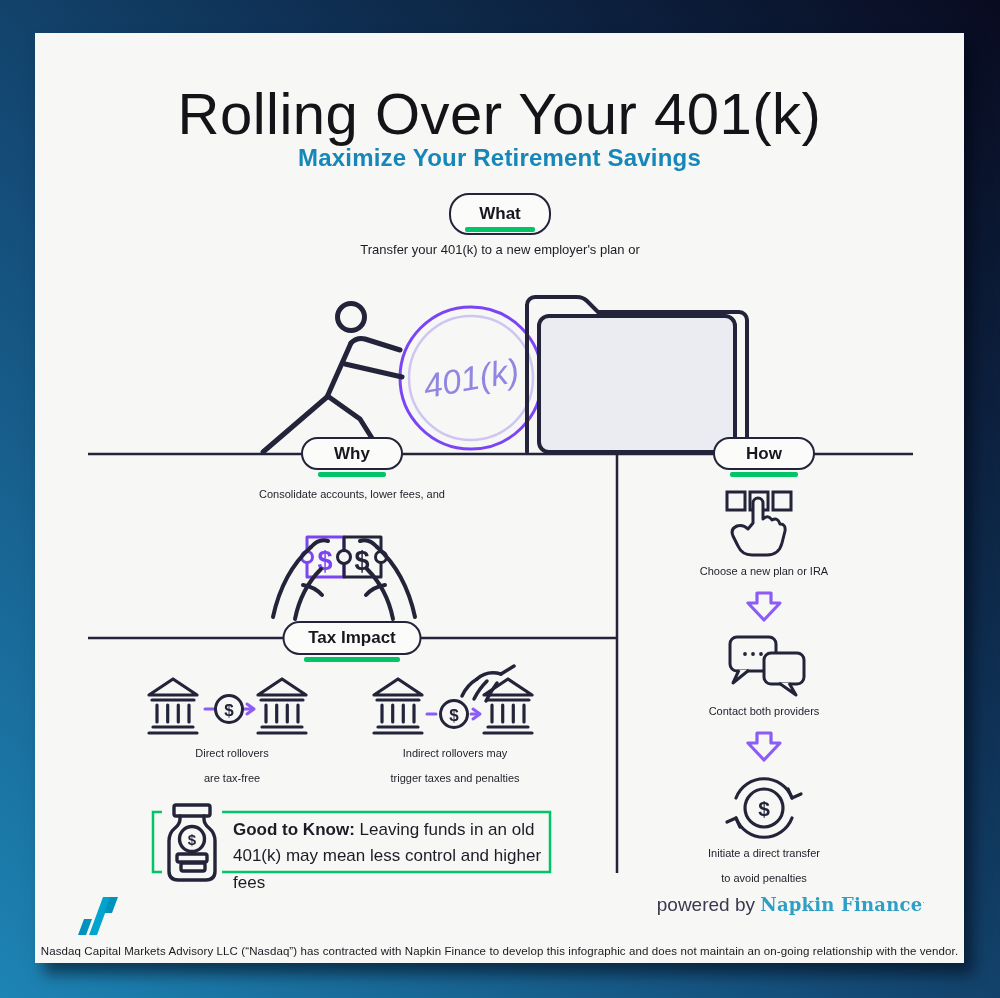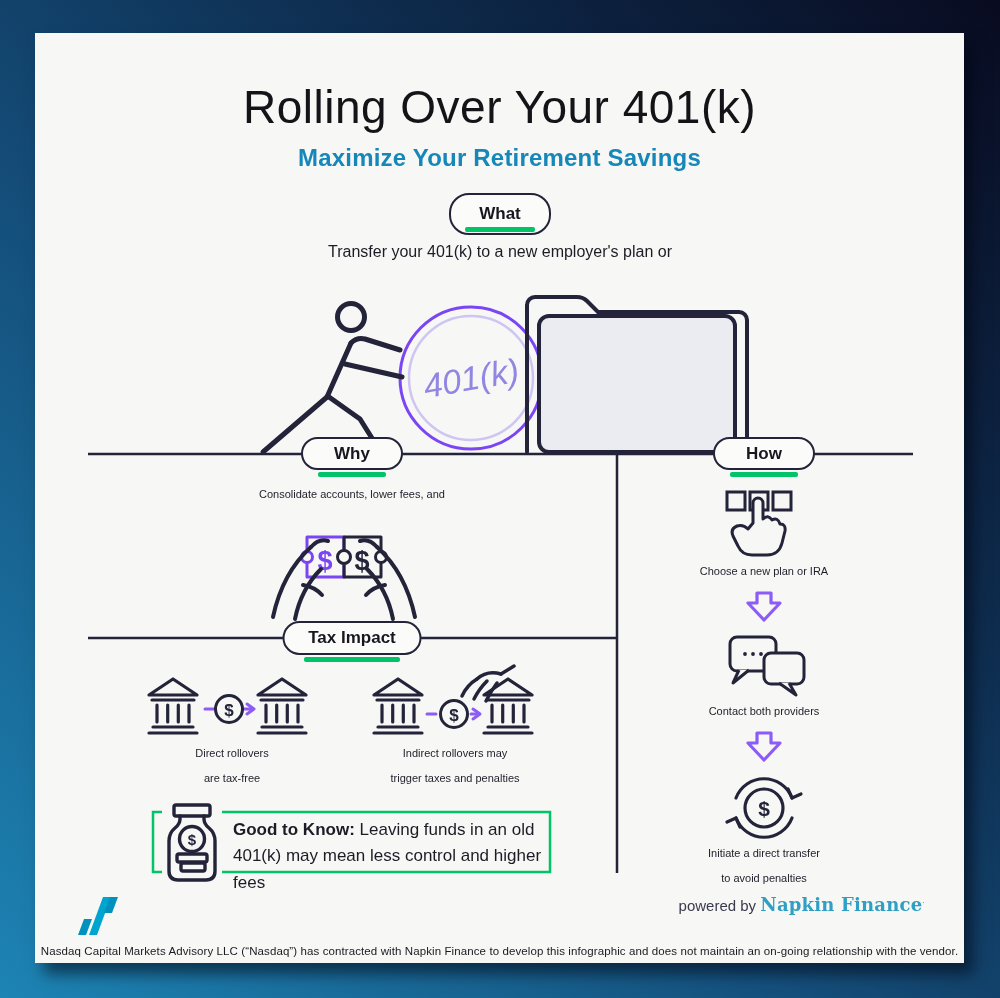--- a/index.html
+++ b/index.html
@@ -11,51 +11,51 @@
   .abs{position:absolute;}
   #card{
     position:absolute;left:35px;top:33px;width:929px;height:930px;
     background:#f7f7f5;
     box-shadow:9px 11px 14px rgba(2,6,18,.55);
   }
   #artwork{position:absolute;left:0;top:0;width:929px;height:930px;z-index:1;}
   .layer{position:absolute;inset:0;z-index:2;}
   .title{
     left:0;top:47px;width:100%;text-align:center;
-    font-size:46px;font-weight:400;color:#141418;letter-spacing:.5px;
+    font-size:58px;font-weight:400;color:#141418;letter-spacing:.5px;
   }
   .subtitle{
     left:0;top:111px;width:100%;text-align:center;
     font-size:24px;font-weight:700;color:#1687b9;letter-spacing:.2px;
   }
   .pill{
     position:absolute;transform:translateX(-50%);
     background:#fbfbfa;border:2.5px solid #232339;border-radius:20px;
     font-size:17px;font-weight:700;color:#17171f;
     display:flex;align-items:center;justify-content:center;
     box-sizing:border-box;
   }
   .gbar{
     position:absolute;transform:translateX(-50%);
     height:4.5px;background:#00c467;border-radius:2px;
   }
   .ctext{
     position:absolute;transform:translateX(-50%);text-align:center;
     font-size:11px;color:#1e1e2a;line-height:1.5;white-space:nowrap;
   }
-  .what-desc{font-size:16px;line-height:1.55;color:#1c1c26;}
+  .what-desc{font-size:13px;line-height:1.55;color:#1c1c26;}
   .gtk-text{
     position:absolute;left:198px;top:784px;width:326px;
     font-size:17px;line-height:1.55;color:#1c1c26;text-align:left;
   }
   .gtk-text b{font-weight:700;}
   .powered{
     position:absolute;right:39px;top:861px;white-space:nowrap;text-align:right;
   }
-  .powered .pby{font-size:15px;color:#3a3a4e;margin-left:8px;}
+  .powered .pby{font-size:19px;color:#3a3a4e;margin-left:8px;}
   .powered .nf{font-family:"DejaVu Serif", serif;font-size:18px;font-weight:700;color:#2f9fc4;letter-spacing:.2px;}
   .powered sup{font-size:8px;color:#2f9fc4;}
   .nasdaq{
     position:absolute;left:42px;top:855px;display:flex;align-items:center;gap:9px;
   }
   .nasdaq .word{font-size:31px;font-weight:600;color:#101016;letter-spacing:.2px;}
   .disclaimer{
     position:absolute;left:0;top:912px;width:100%;text-align:center;
     font-size:11.5px;color:#1a1a20;letter-spacing:.1px;
   }

